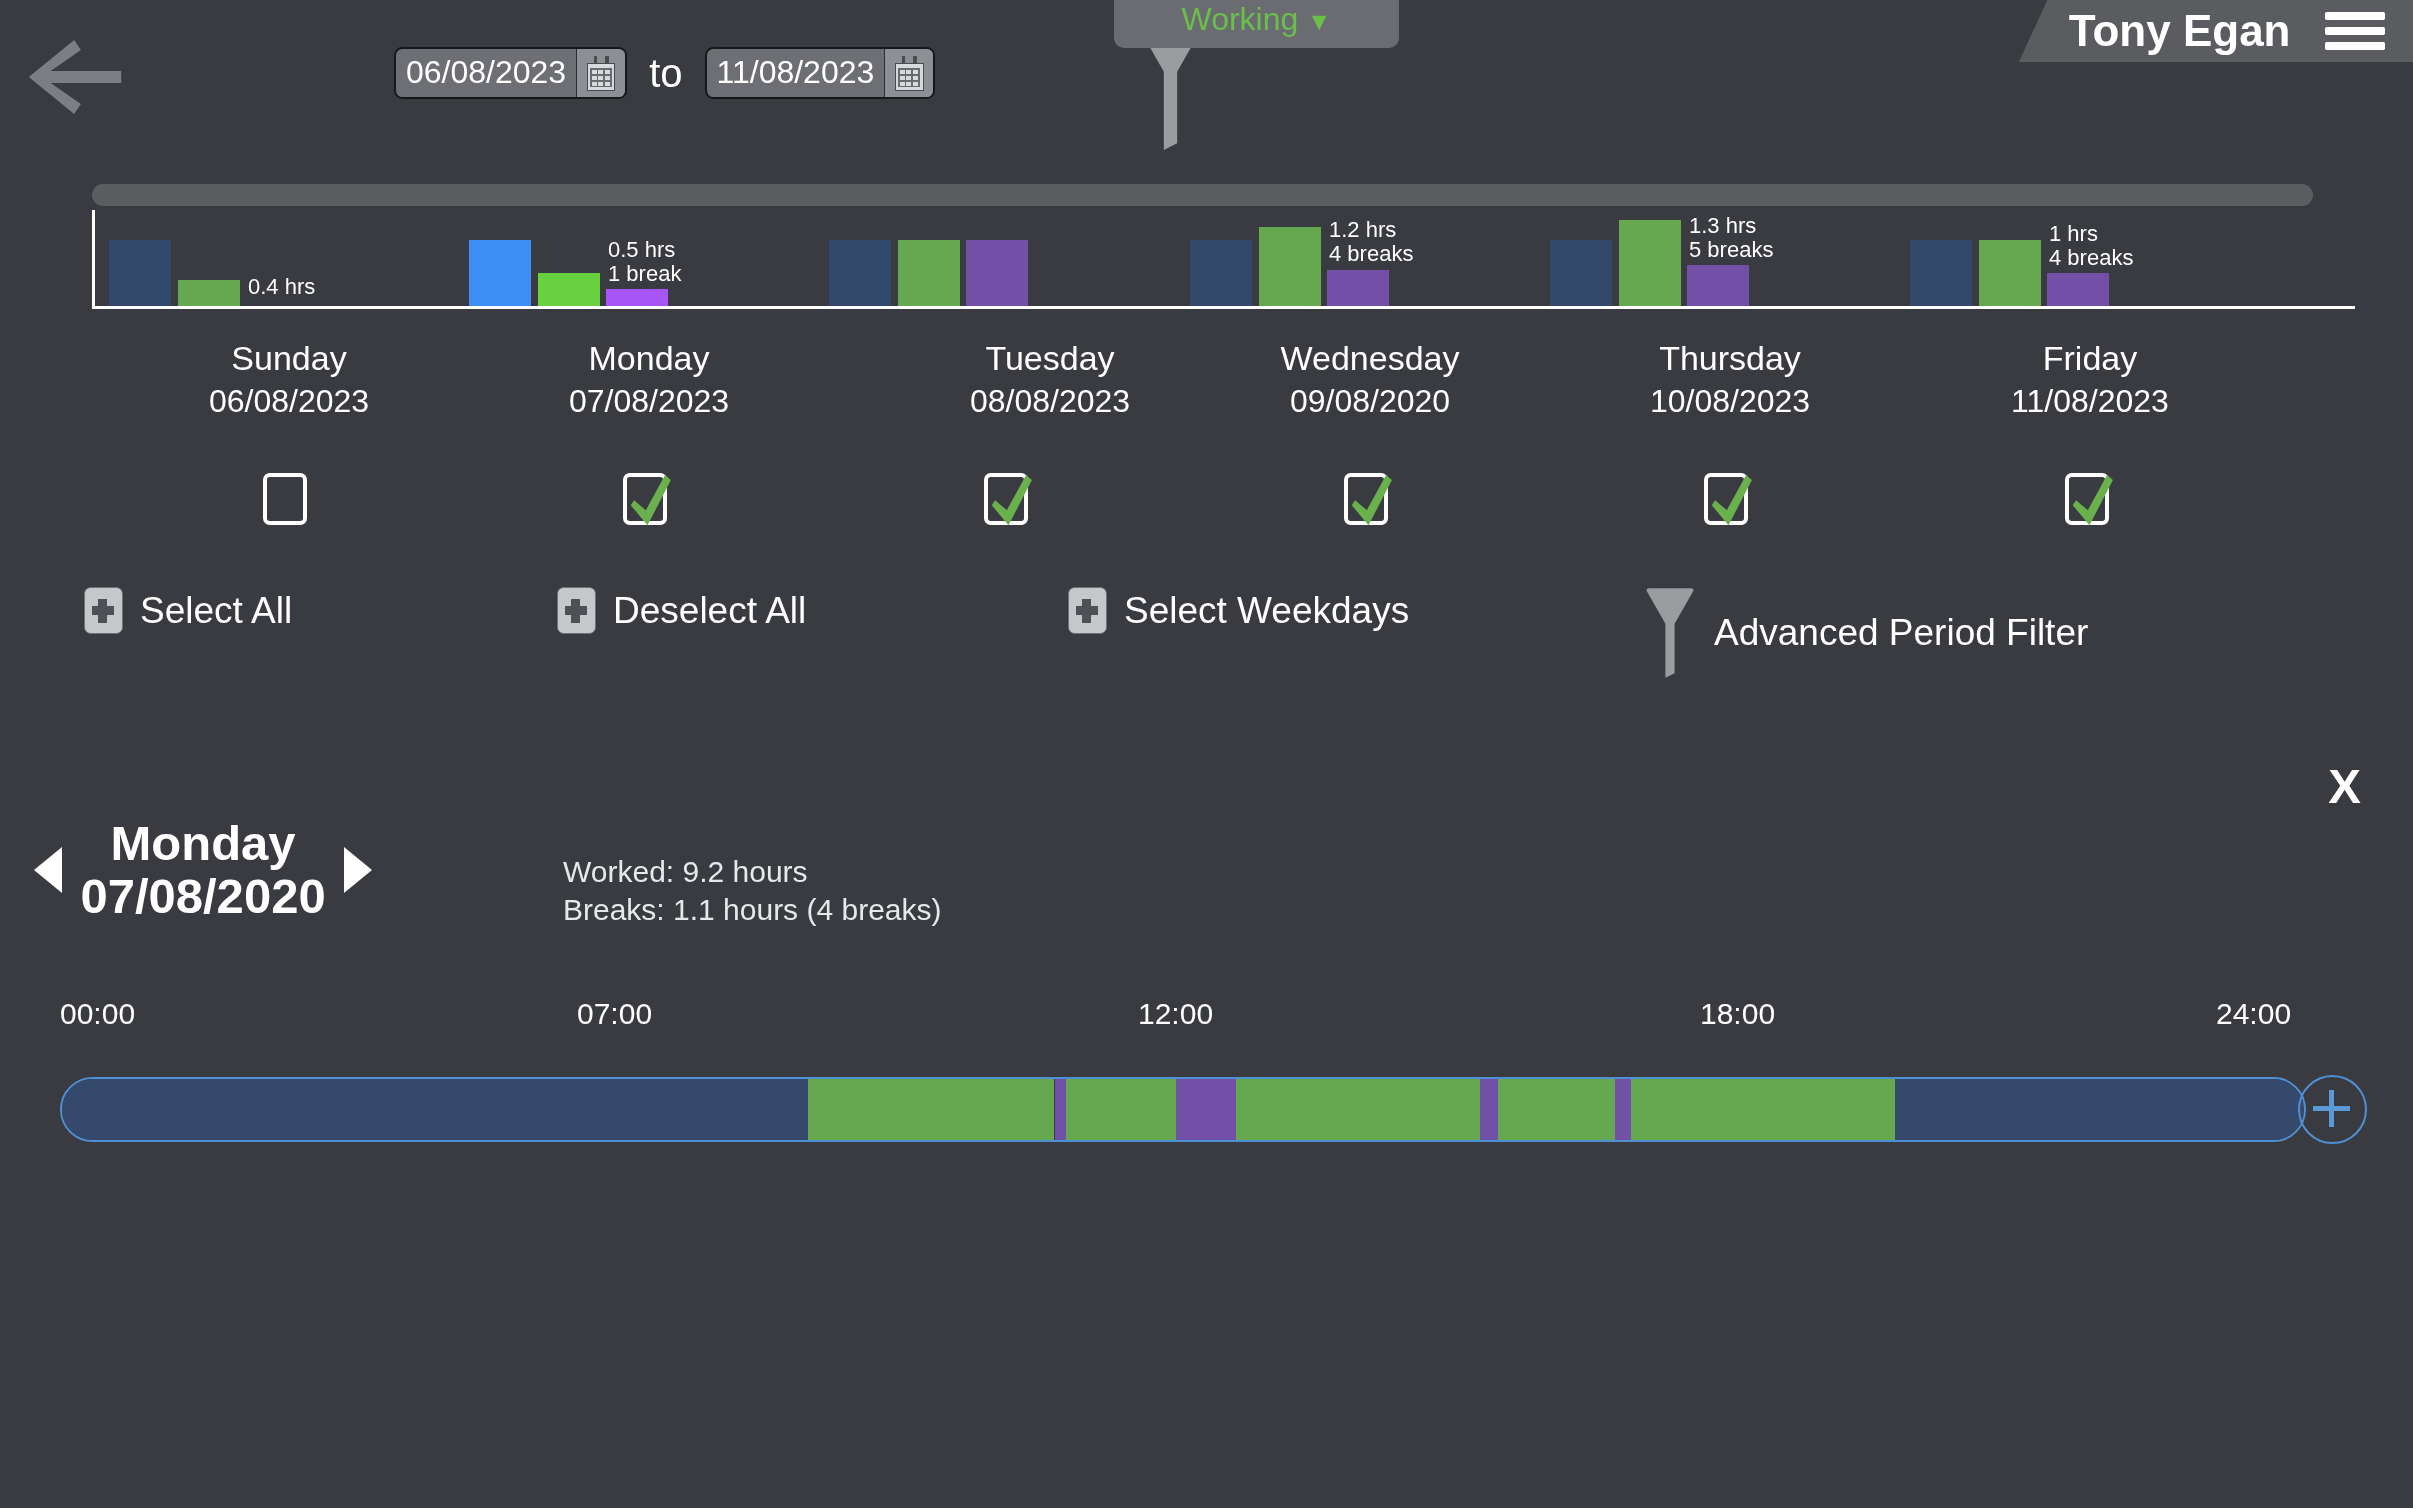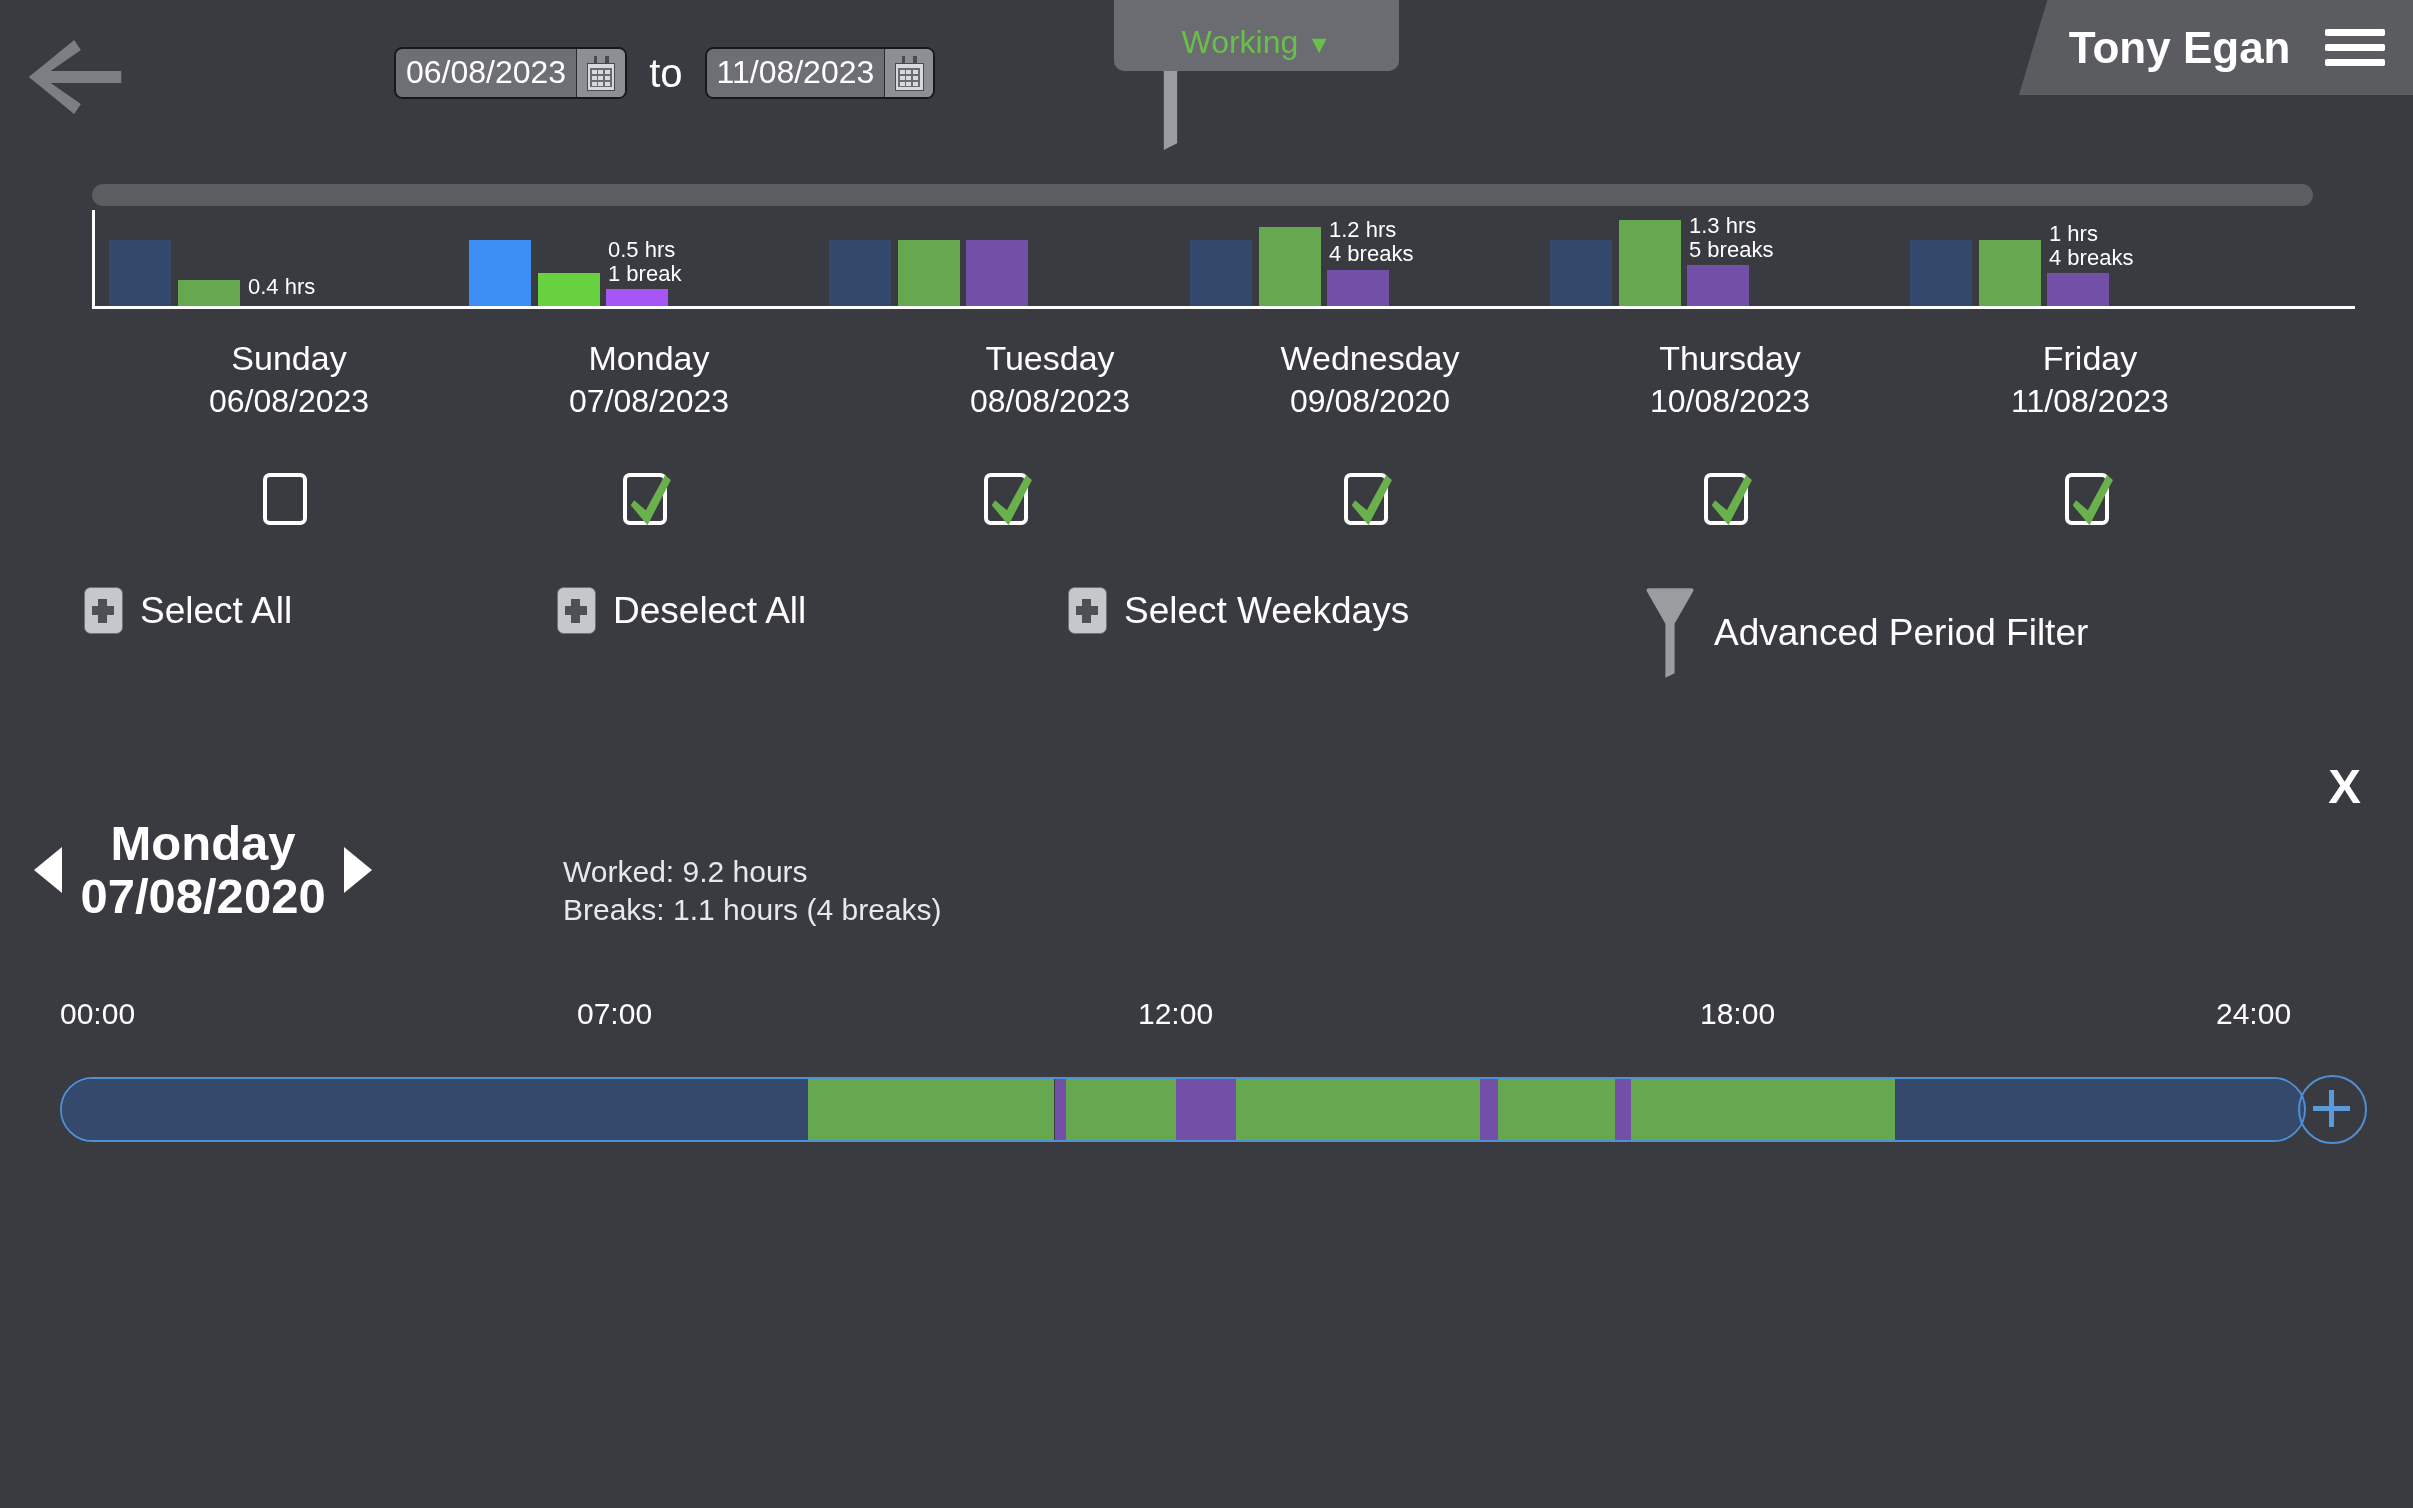--- a/index.html
+++ b/index.html
@@ -45,26 +45,26 @@
 
   .status-box {
     position: absolute; right: 1014px; top: 0; width: 285px;
   }
   .status-title {
     background: #3d3f43; color: #ffffff; font-size: 32px;
     padding: 8.4px 15px 10px; text-align: center; white-space: nowrap;
   }
   .status-value {
     background: #6a6c71; color: #6abf4b; font-size: 32px;
-    padding: 24px 15px 10px; text-align: center; border-radius: 0 0 10px 10px;
+    padding: 1px 15px 10px; text-align: center; border-radius: 0 0 10px 10px;
     white-space: nowrap;
   }
   .status-caret { color: #6abf4b; font-size: 25px; margin-left: 8.4px; }
   .user-bar {
-    position: absolute; right: 0; top: 0; height: 95px;
+    position: absolute; right: 0; top: 0; height: 62px;
     background: #5a5c60; display: flex; align-items: center;
     padding: 0 28.5px 0 50px;
     clip-path: polygon(28.5px 0, 100% 0, 100% 100%, 0 100%);
   }
   .user-name { color: #ffffff; font-size: 44px; font-weight: bold; white-space: nowrap; }
   .hamburger { margin-left: 34px; width: 60px; }
   .hamburger span { display: block; height: 7.5px; background: #ffffff; border-radius: 1.7px; margin: 7.5px 0; }
 
   
   .chart-wrap { position: absolute; left: 0; top: 180px; width: 2413px; height: 134px; }

